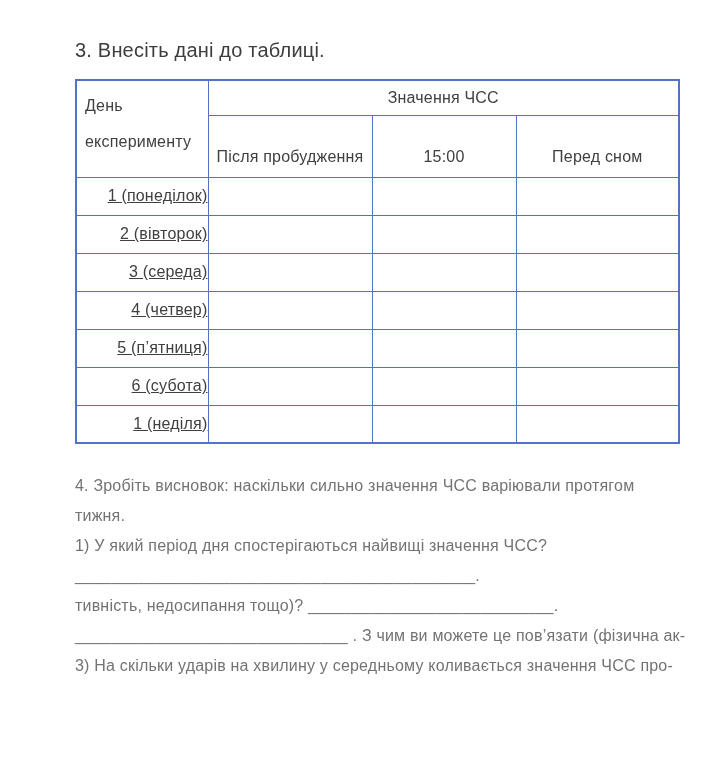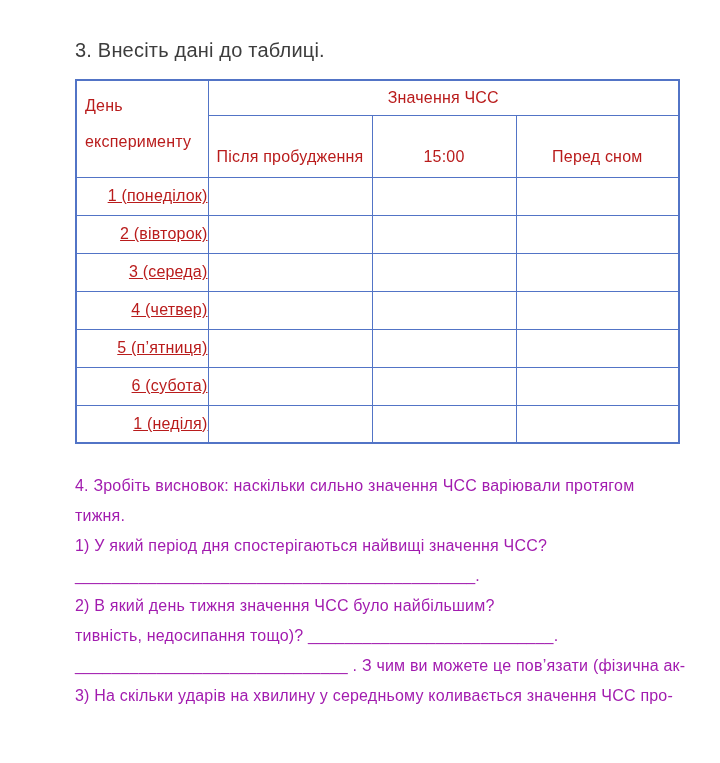--- a/index.html
+++ b/index.html
@@ -29,21 +29,21 @@
     margin-top: 17px;
     border-collapse: collapse;
     table-layout: fixed;
     width: 603px;
   }
   table.hr-table td, table.hr-table th {
     border: 1.5px solid #5274c6;
     font-size: 16px;
     font-weight: 400;
     letter-spacing: 0.2px;
-    color: #b91c1c;
+    color: #404040;
     background: #ffffff;
   }
   table.hr-table { border: 2px solid #5274c6; }
   col.c1 { width: 132px; }
   col.c2 { width: 164px; }
   col.c3 { width: 144px; }
   col.c4 { width: 163px; }
   td.corner-cell {
     vertical-align: top;
     text-align: left;
@@ -76,21 +76,21 @@
     height: 38px;
   }
   .conclusion {
     margin-top: 27px;
   }
   .conclusion .line {
     font-size: 16px;
     line-height: 30px;
     letter-spacing: 0.2px;
     white-space: pre;
-    color: #a21caf;
+    color: #737373;
   }
 </style>
 </head>
 <body>
 
 <div class="page">
   <div class="content">
 
     <div class="doc-title">3. Внесіть дані до таблиці.</div>
 
@@ -154,20 +154,19 @@
           <td class="value-cell"></td>
         </tr>
       </tbody>
     </table>
 
     <div class="conclusion">
       <div class="line">4. Зробіть висновок: наскільки сильно значення ЧСС варіювали протягом</div>
       <div class="line">тижня.</div>
       <div class="line">1) У який період дня спостерігаються найвищі значення ЧСС?</div>
       <div class="line">____________________________________________.</div>
-      <div class="line">2) В який день тижня значення ЧСС було найбільшим?</div>
       <div class="line">тивність, недосипання тощо)? ___________________________.</div>
       <div class="line">______________________________ . З чим ви можете це пов’язати (фізична ак-</div>
       <div class="line">3) На скільки ударів на хвилину у середньому коливається значення ЧСС про-</div>
     </div>
 
   </div>
 </div>
 
 </body></html>

